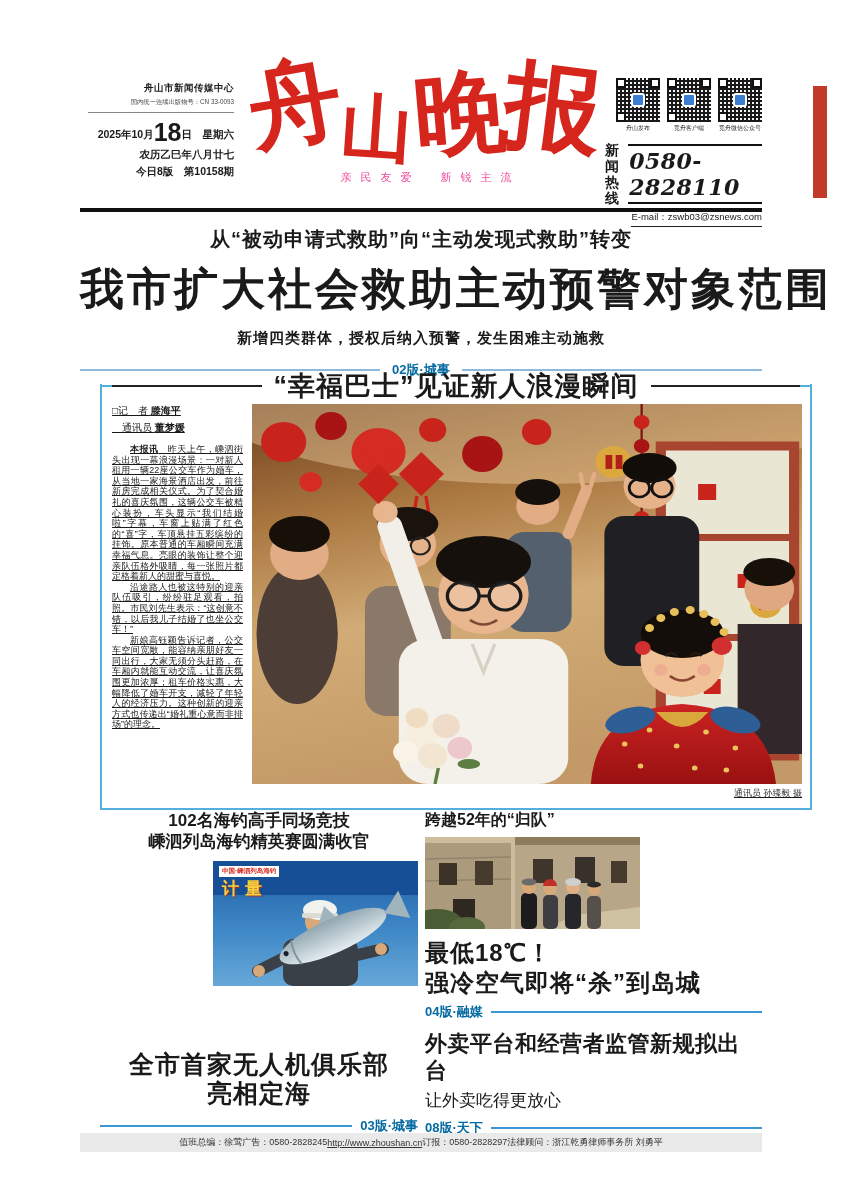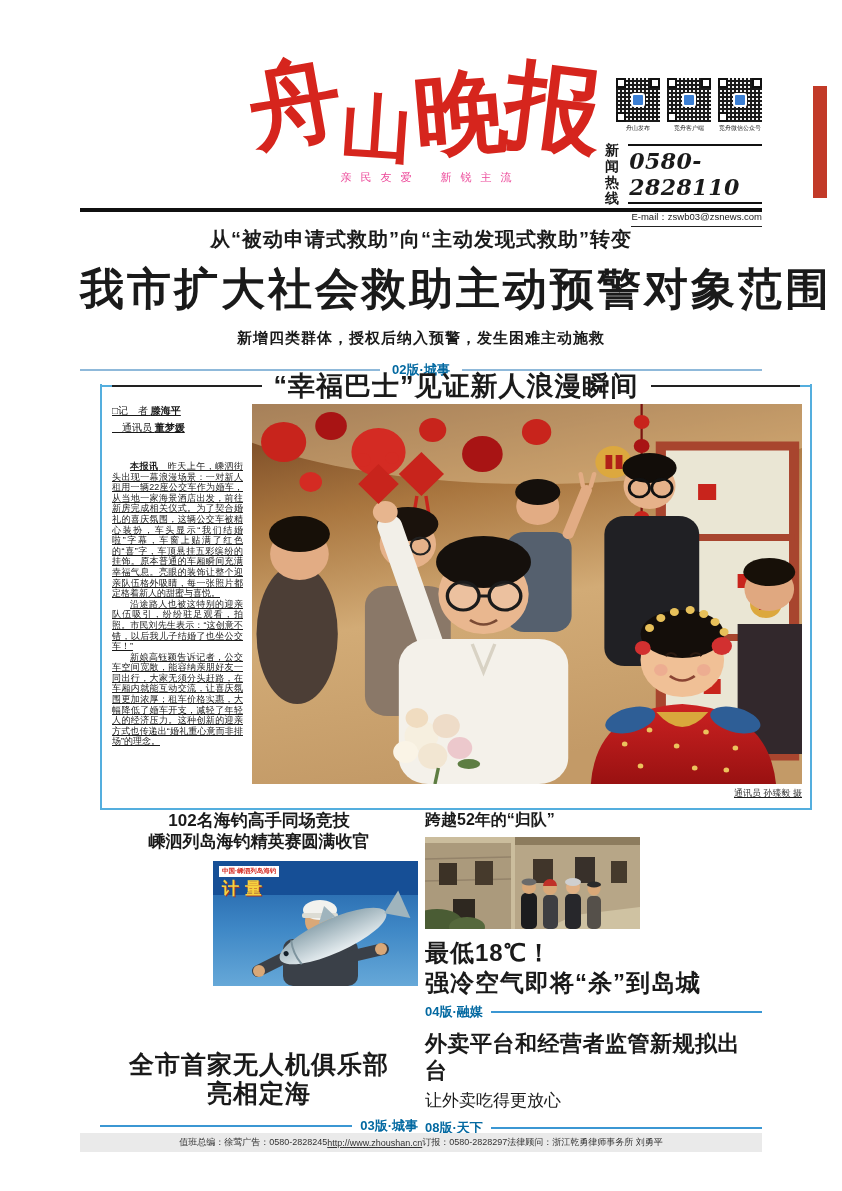--- a/index.html
+++ b/index.html
@@ -54,21 +54,21 @@
   
   .feature-box{position:absolute;top:384px;left:100px;width:712px;height:426px;
                border:2px solid #54aede;border-top:none;box-sizing:border-box;text-decoration:underline;}
   .feature-titlerow{position:absolute;top:-16px;left:-2px;right:-2px;display:flex;align-items:center;}
   .tline{flex:1;height:2px;}
   .tline-l{background:linear-gradient(90deg,#54aede 0 12px,#222 12px);}
   .tline-r{background:linear-gradient(90deg,#222 calc(100% - 12px),#54aede calc(100% - 12px));}
   .feature-title{font-size:27px;font-weight:900;padding:0 12px;white-space:nowrap;letter-spacing:1px;}
   .feature-content{display:flex;gap:9px;padding:20px 8px 8px 10px;height:100%;box-sizing:border-box;}
   .feature-textcol{width:131px;flex:none;overflow:hidden;}
-  .byline{font-size:10px;margin-bottom:26px;}
+  .byline{font-size:10px;margin-bottom:9px;}
   .byline div{margin-bottom:3px;}
   .byline .name{font-weight:bold;}
   .feature-body p{font-size:9px;line-height:10.6px;text-align:justify;text-indent:2em;margin:0;}
   .lead-bold{font-weight:bold;}
   .feature-photocol{flex:1;display:flex;flex-direction:column;}
   .photo-wedding{width:100%;height:380px;position:relative;overflow:hidden;}
   .photo-wedding svg{display:block;width:100%;height:100%;}
   .photo-credit{text-align:right;font-size:9px;color:#333;margin-top:3px;}
 
   
@@ -103,20 +103,27 @@
   .footer{position:absolute;top:1133px;left:80px;width:682px;height:19px;background:#eaeaea;
           display:flex;align-items:center;justify-content:center;font-size:9px;color:#333;}
   .footer .url{text-decoration:underline;}
 </style>
 </head>
 <body>
 
 <div class="page">
 
   <div class="masthead">
+    <div class="mast-left">
+      <div class="mast-org">舟山市新闻传媒中心</div>
+      <div class="mast-pubno">国内统一连续出版物号：CN 33-0093</div>
+      <div class="mast-date"><span>2025年10月</span><span class="mast-day">18</span><span>日</span>　<span>星期六</span></div>
+      <div class="mast-lunar">农历乙巳年八月廿七</div>
+      <div class="mast-edition">今日8版　第10158期</div>
+    </div>
 
     <div class="mast-title">
       <span class="mast-char">舟</span><span class="mast-char">山</span><span class="mast-char">晚</span><span class="mast-char">报</span>
       <div class="mast-slogan">亲民友爱　新锐主流</div>
     </div>
 
     <div class="mast-right">
       <div class="qr-row">
         <div class="qr">
           <div class="qr-box">

